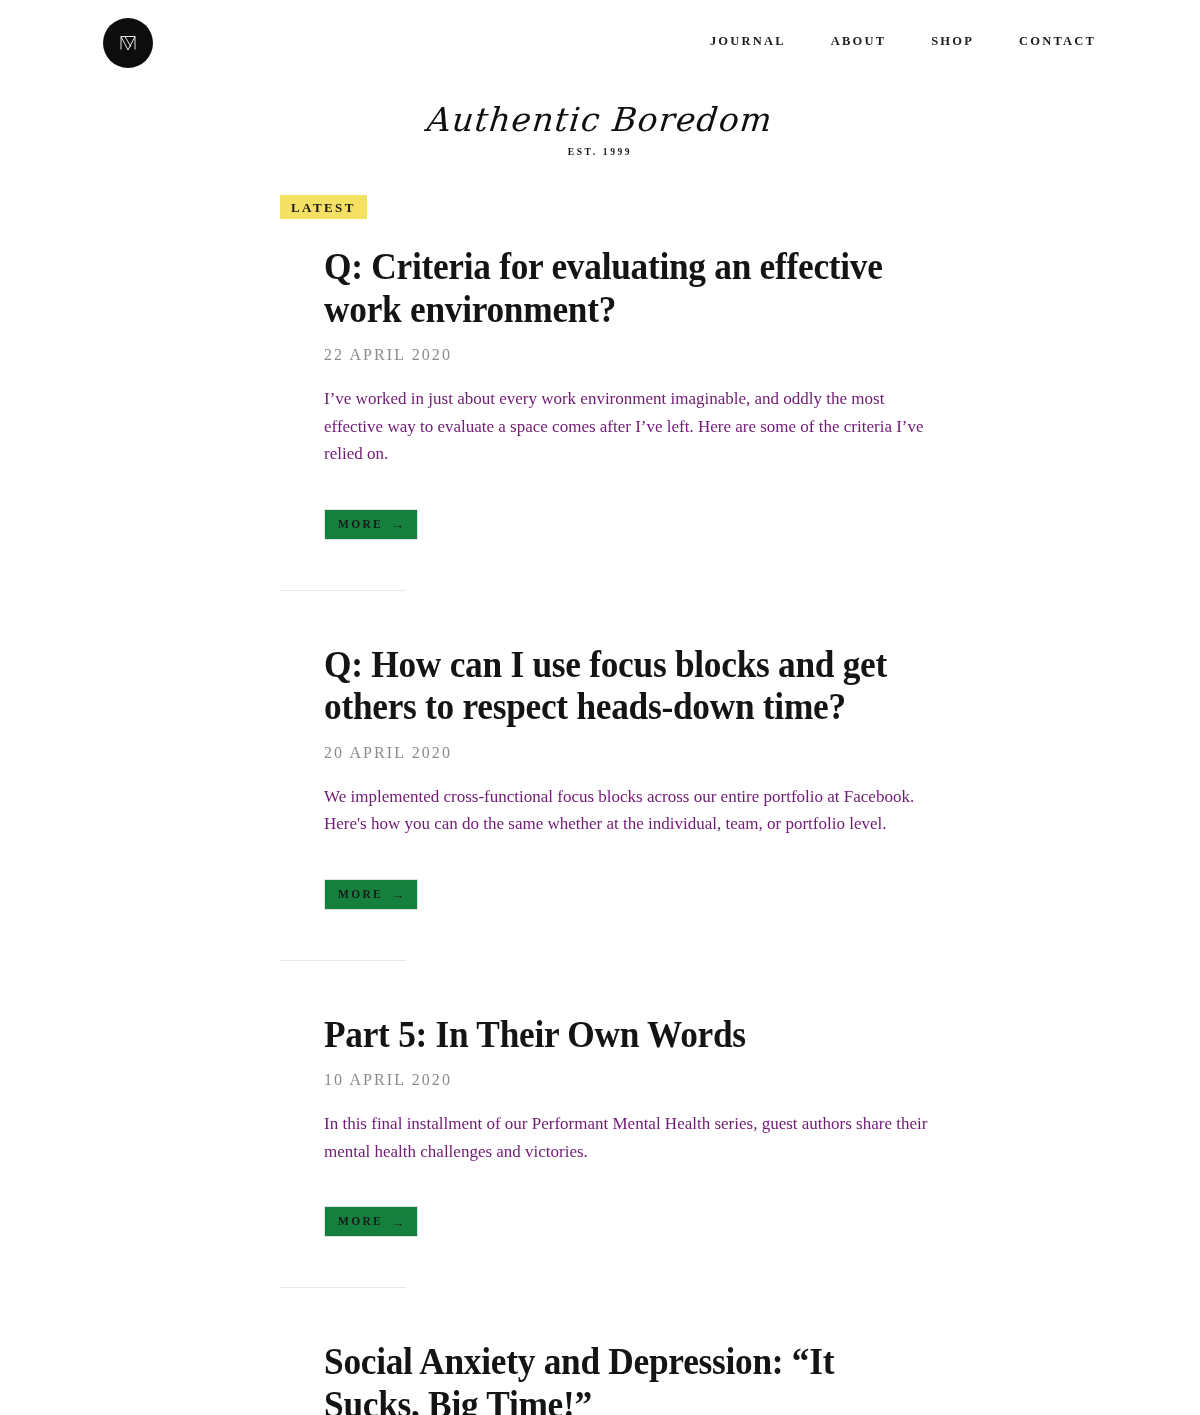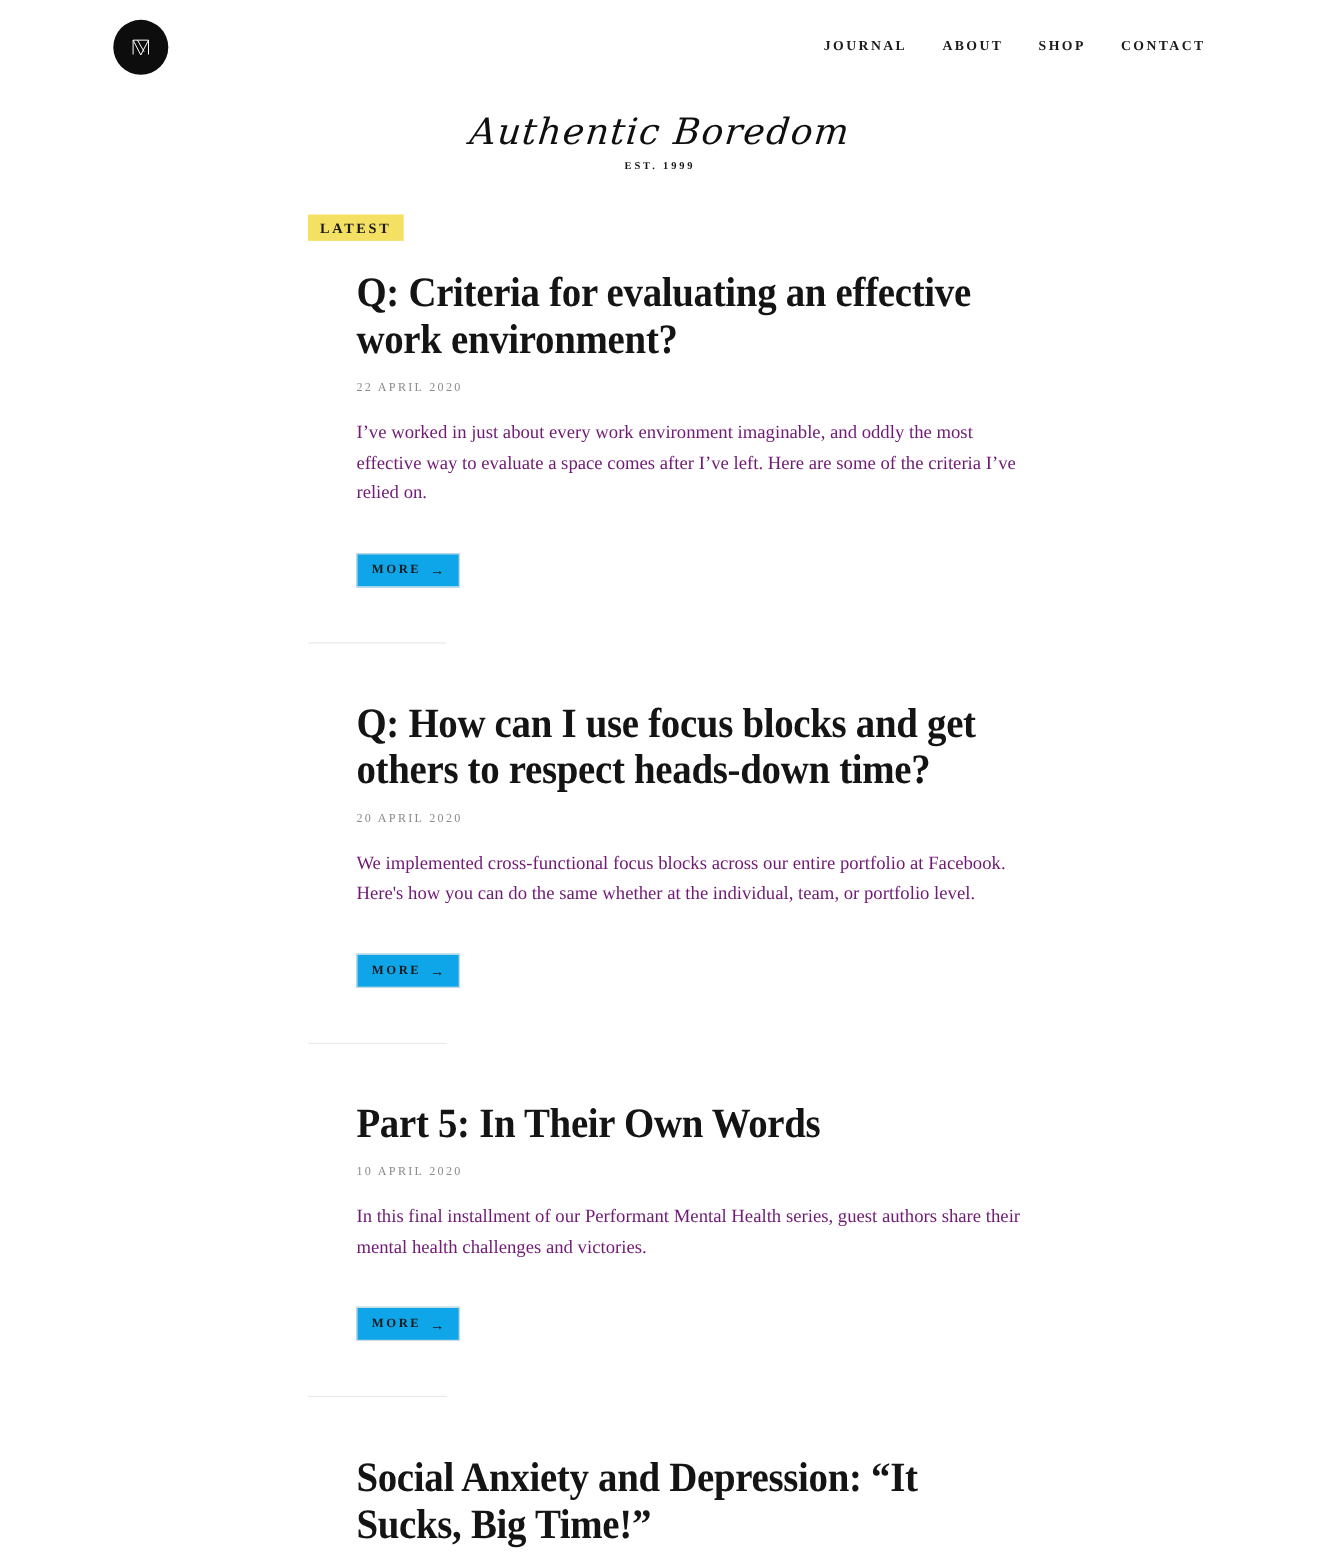--- a/index.html
+++ b/index.html
@@ -35,21 +35,21 @@
     justify-content: center;
   }
   .logo-mark svg { display: block; }
 
   .mainnav {
     position: absolute;
     right: 104px;
     top: 34px;
     display: flex;
     align-items: center;
-    gap: 32px;
+    gap: 45px;
   }
   .mainnav a {
     font-family: "Liberation Serif", "DejaVu Serif", serif;
     font-size: 12.5px;
     font-weight: 700;
     letter-spacing: 2.2px;
     color: #1c1c1c;
     text-decoration: none;
     text-transform: uppercase;
     white-space: nowrap;
@@ -108,42 +108,42 @@
     line-height: 1.12;
     letter-spacing: -0.3px;
     color: #141414;
     margin: 24px 0 0 0;
     transform: scaleX(0.93);
     transform-origin: left center;
   }
   .post:first-of-type .post-title { margin-top: 26px; }
 
   .post-date {
-    font-size: 11px;
+    font-size: 16px;
     font-weight: 400;
     letter-spacing: 2.1px;
     color: #8b8b8b;
     text-transform: uppercase;
     margin-top: 16px;
   }
 
   .post-excerpt {
     font-size: 17px;
     line-height: 1.62;
     color: #701a75;
     margin-top: 21px;
     max-width: 640px;
   }
 
   .more-btn {
     display: inline-flex;
     align-items: center;
     gap: 8px;
     border: 1px solid #e3e3e3;
-    background: #0ea5e9;
+    background: #15803d;
     color: #1a1a1a;
     font-family: "Liberation Serif", "DejaVu Serif", serif;
     font-size: 11.5px;
     font-weight: 700;
     letter-spacing: 2.3px;
     text-transform: uppercase;
     padding: 8px 13px 7px 13px;
     margin-top: 24px;
     cursor: pointer;
     line-height: 1.2;

